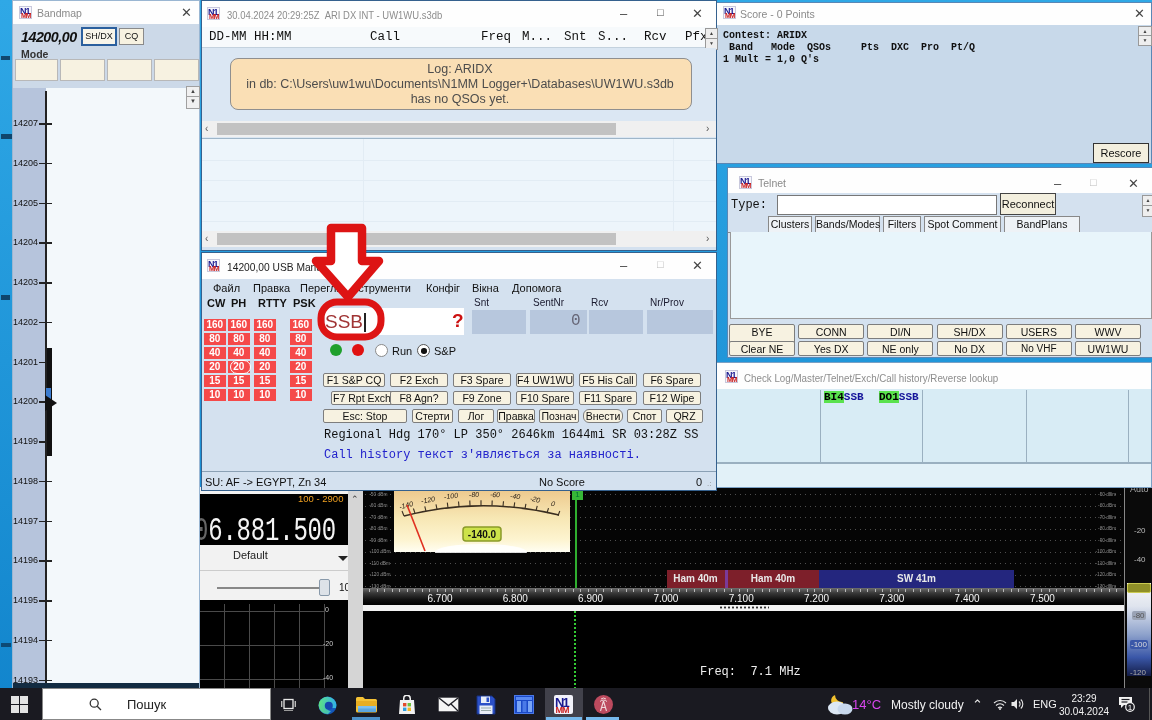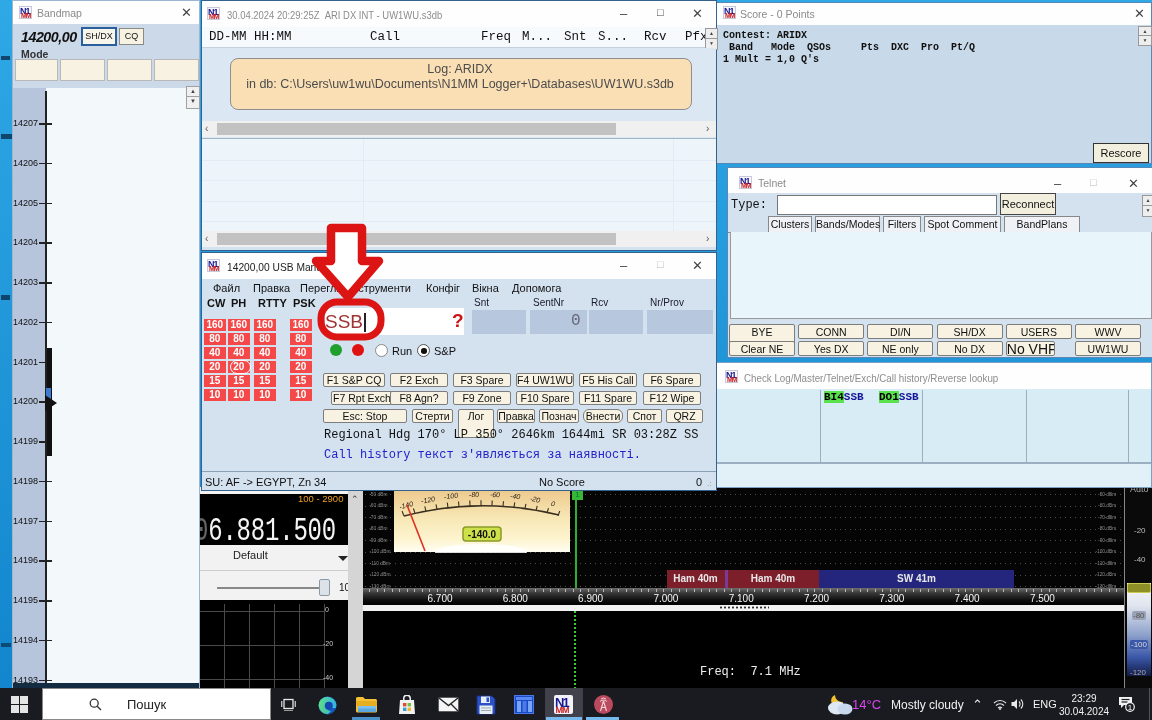--- a/index.html
+++ b/index.html
@@ -317,21 +317,21 @@
   <div id="telbtns">
         <div class="fbtn" style="left:1px;top:156px;width:66px;height:29px;line-height:14px;font-size:10.5px;">BYE</div>
         <div class="fbtn" style="left:1px;top:173px;width:66px;height:15px;line-height:14px;font-size:10.5px;">Clear NE</div>
         <div class="fbtn" style="left:70.2px;top:156px;width:66px;height:15px;line-height:14px;font-size:10.5px;">CONN</div>
         <div class="fbtn" style="left:70.2px;top:173px;width:66px;height:15px;line-height:14px;font-size:10.5px;">Yes DX</div>
         <div class="fbtn" style="left:139.4px;top:156px;width:66px;height:15px;line-height:14px;font-size:10.5px;">DI/N</div>
         <div class="fbtn" style="left:139.4px;top:173px;width:66px;height:15px;line-height:14px;font-size:10.5px;">NE only</div>
         <div class="fbtn" style="left:208.60000000000002px;top:156px;width:66px;height:15px;line-height:14px;font-size:10.5px;">SH/DX</div>
         <div class="fbtn" style="left:208.60000000000002px;top:173px;width:66px;height:15px;line-height:14px;font-size:10.5px;">No DX</div>
         <div class="fbtn" style="left:277.8px;top:156px;width:66px;height:15px;line-height:14px;font-size:10.5px;">USERS</div>
-        <div class="fbtn" style="left:277.8px;top:173px;width:49px;height:15px;line-height:14px;font-size:14px;">No VHF</div>
+        <div class="fbtn" style="left:277.8px;top:173px;width:66px;height:15px;line-height:14px;font-size:10px;">No VHF</div>
         <div class="fbtn" style="left:347px;top:156px;width:66px;height:15px;line-height:14px;font-size:10.5px;">WWV</div>
         <div class="fbtn" style="left:347px;top:173px;width:66px;height:15px;line-height:14px;font-size:10.5px;">UW1WU</div>
       </div>
 </div>
 
 <div class="win" id="score" style="left:716px;top:2px;width:436px;height:162px;background:#c8d9ea;">
   <div class="tbar" style="height:22px;"></div>
   <div class="nicon" style="left:6px;top:3px;">
         <b>N1</b>
         <i>MM</i>
@@ -369,20 +369,21 @@
         <div class="abs" style="left:483px;top:0;white-space:pre;">Pfx</div>
       </div>
   <div class="abs" style="left:503px;top:27px;width:11px;height:10px;background:#eee;border:1px solid #999;font-size:5px;text-align:center;line-height:8px;color:#444;">▲</div>
   <div class="abs" style="left:503px;top:37px;width:11px;height:10px;background:#eee;border:1px solid #999;font-size:5px;text-align:center;line-height:8px;color:#444;">▼</div>
 
   <div class="abs" style="left:0;top:47px;width:514px;height:72px;background:#dbe7f3;"></div>
 
   <div class="abs" style="left:28px;top:57px;width:460px;height:50px;background:#fadfb5;border:1px solid #8f8f8f;border-radius:8px;"></div>
   <div class="abs" style="left:28px;top:61px;width:460px;text-align:center;font-size:12.5px;color:#4c4c4c;">Log: ARIDX</div>
   <div class="abs" style="left:28px;top:76px;width:460px;text-align:center;font-size:12.5px;color:#4c4c4c;">in db: C:\Users\uw1wu\Documents\N1MM Logger+\Databases\UW1WU.s3db</div>
+  <div class="abs" style="left:28px;top:91px;width:460px;text-align:center;font-size:12.5px;color:#4c4c4c;">has no QSOs yet.</div>
 
   <div class="abs" style="left:0;top:120px;width:514px;height:16px;background:#f0f0f0;"></div>
   <div class="abs" style="left:3px;top:120px;width:10px;height:16px;font-size:10px;color:#555;line-height:16px;">‹</div>
   <div class="abs" style="left:504px;top:120px;width:10px;height:16px;font-size:10px;color:#555;line-height:16px;">›</div>
   <div class="abs" style="left:15px;top:122px;width:399px;height:12px;background:#c2c2c2;"></div>
 
   <div class="abs" id="logpane2" style="left:0;top:137px;width:514px;height:92px;background:#edf5fb;border-top:1px solid #9fb6c9;overflow:hidden;">
     <div class="abs" style="left:161px;top:0;width:1px;height:92px;background:#e2ecf4;"></div>
     <div class="abs" style="left:471px;top:0;width:1px;height:92px;background:#e2ecf4;"></div>
   <div class="abs" style="left:0;top:21px;width:514px;height:1px;background:#e2ecf4;"></div>
@@ -483,21 +484,21 @@
         <div class="fbtn" style="left:251px;top:120px;width:58px;height:14px;line-height:13px;">F3 Spare</div>
         <div class="fbtn" style="left:251px;top:138px;width:58px;height:14px;line-height:13px;">F9 Zone</div>
         <div class="fbtn" style="left:314px;top:120px;width:58px;height:14px;line-height:13px;">F4 UW1WU</div>
         <div class="fbtn" style="left:314px;top:138px;width:58px;height:14px;line-height:13px;">F10 Spare</div>
         <div class="fbtn" style="left:377px;top:120px;width:58px;height:14px;line-height:13px;">F5 His Call</div>
         <div class="fbtn" style="left:377px;top:138px;width:58px;height:14px;line-height:13px;">F11 Spare</div>
         <div class="fbtn" style="left:441px;top:120px;width:58px;height:14px;line-height:13px;">F6 Spare</div>
         <div class="fbtn" style="left:441px;top:138px;width:58px;height:14px;line-height:13px;">F12 Wipe</div>
         <div class="fbtn" style="left:121px;top:156px;width:84px;height:14px;line-height:13px;">Esc: Stop</div>
         <div class="fbtn" style="left:210px;top:156px;width:41px;height:14px;line-height:13px;">Стерти</div>
-        <div class="fbtn" style="left:256px;top:156px;width:36px;height:29px;line-height:13px;">Лог</div>
+        <div class="fbtn" style="left:256px;top:156px;width:36px;height:14px;line-height:13px;">Лог</div>
         <div class="fbtn" style="left:295px;top:156px;width:38px;height:14px;line-height:13px;">Правка</div>
         <div class="fbtn" style="left:337px;top:156px;width:40px;height:14px;line-height:13px;">Познач</div>
         <div class="fbtn" style="left:381px;top:156px;width:40px;height:14px;line-height:13px;border-radius:6px;">Внести</div>
         <div class="fbtn" style="left:425px;top:156px;width:35px;height:14px;line-height:13px;">Спот</div>
         <div class="fbtn" style="left:464px;top:156px;width:37px;height:14px;line-height:13px;">QRZ</div>
       </div>
   <div class="abs mono" style="left:122px;top:175px;font-size:12px;color:#111;white-space:pre;">Regional Hdg 170° LP 350° 2646km 1644mi SR 03:28Z SS</div>
   <div class="abs mono" style="left:122px;top:195px;font-size:12px;color:#2222cc;white-space:pre;">Call history текст з'являється за наявності.</div>
 
   <div class="abs" style="left:0;top:218px;width:514px;height:1px;background:#8aa0b4;"></div>

